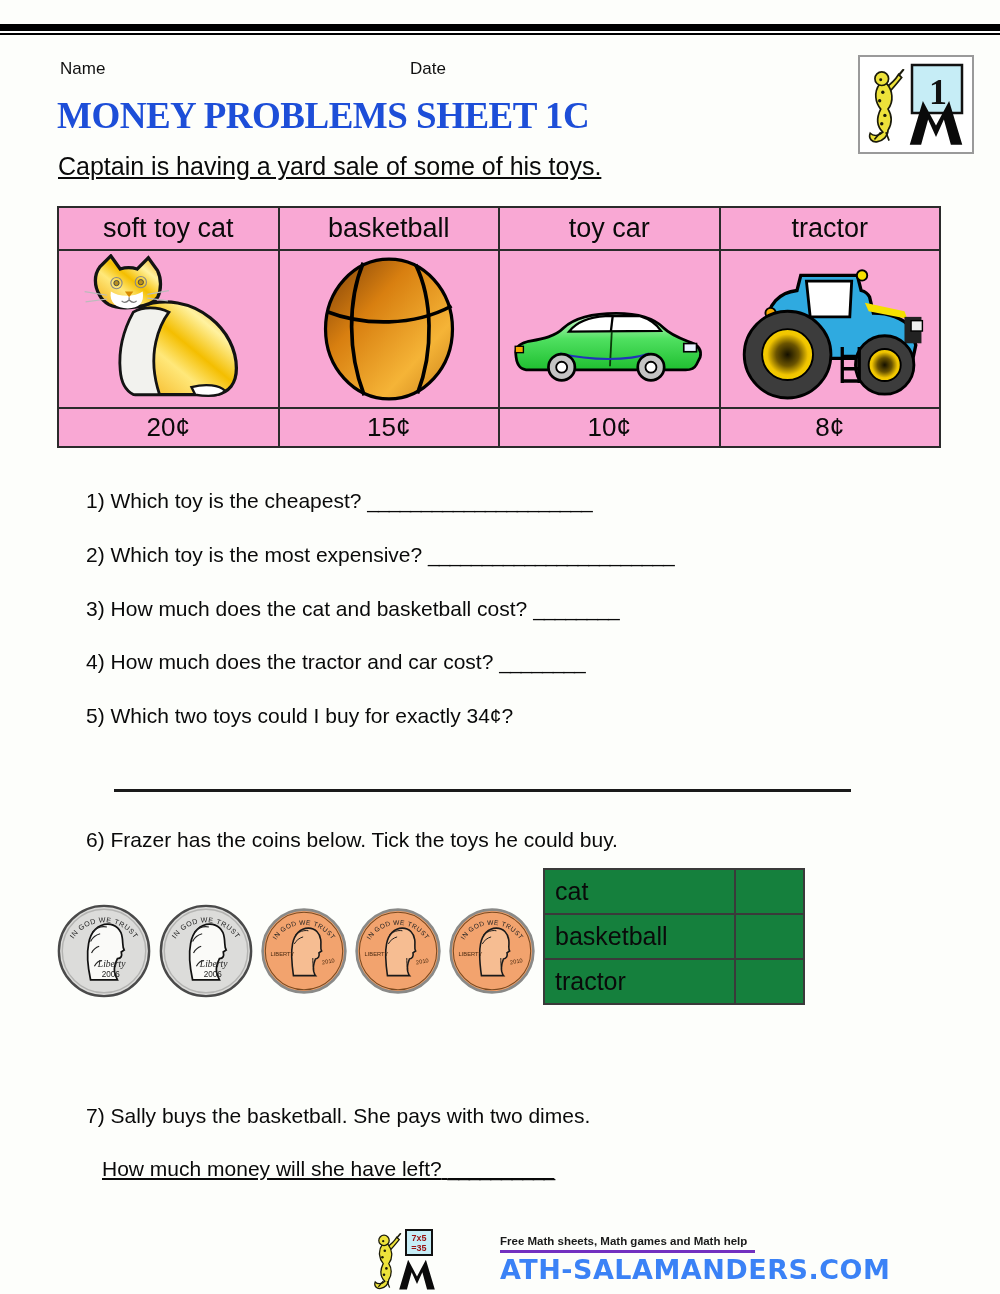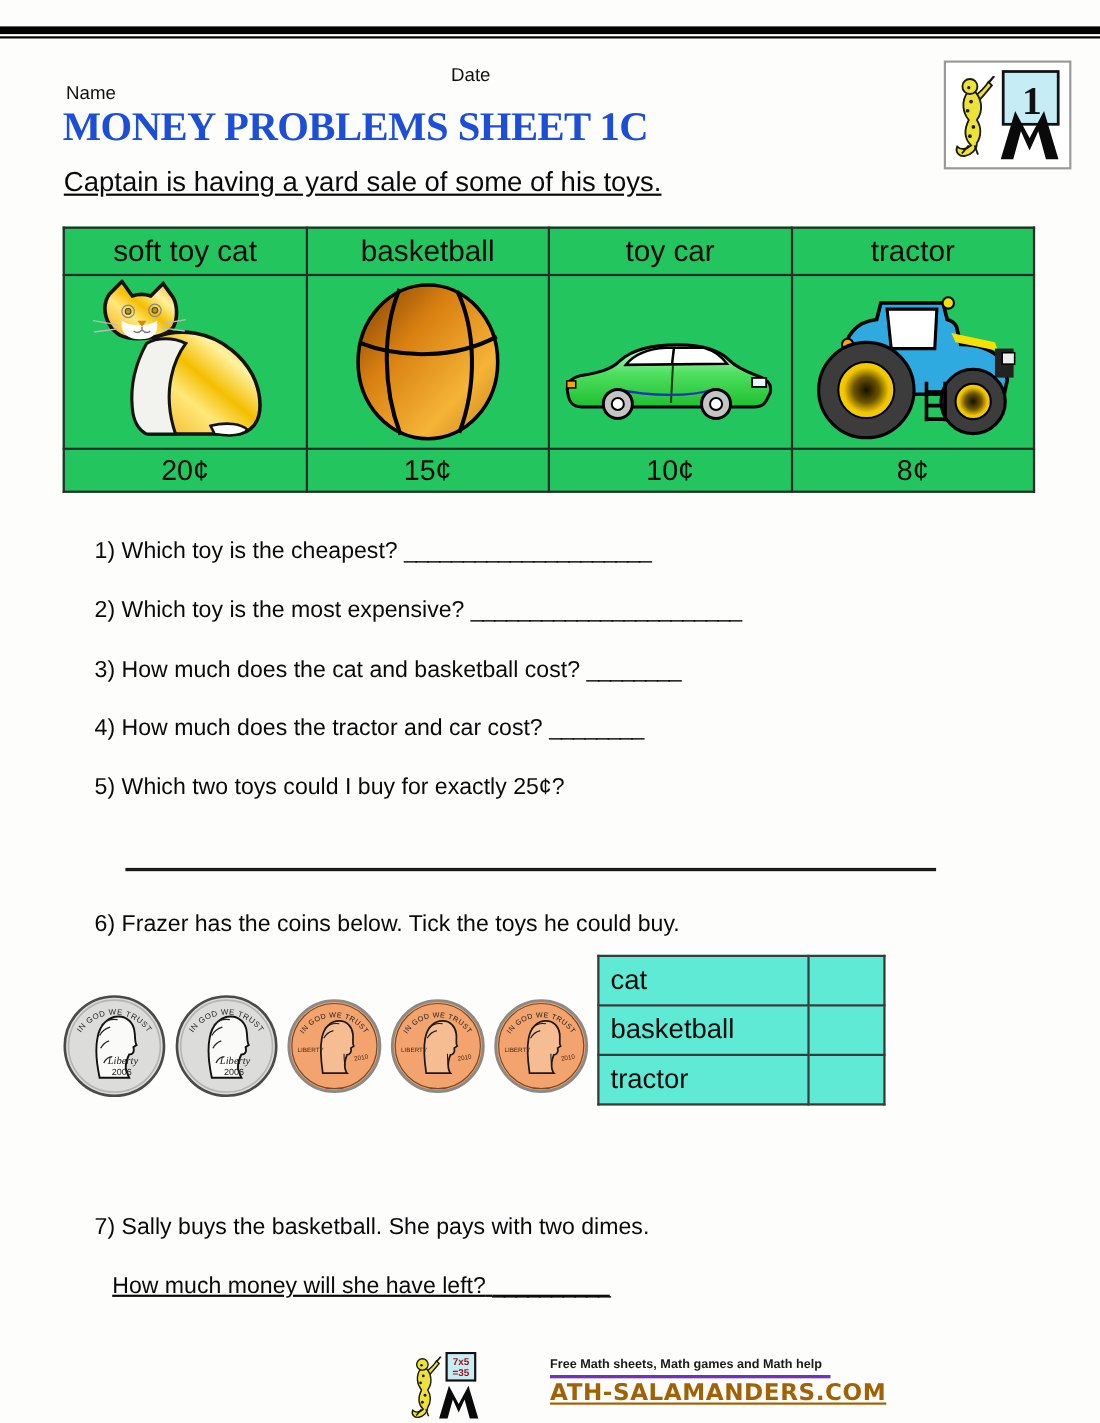--- a/index.html
+++ b/index.html
@@ -1,43 +1,43 @@
 <!DOCTYPE html>
 <html><head>
 <meta charset="utf-8">
 <style>
   html,body{margin:0;padding:0;}
   body{width:1000px;height:1294px;background:#fff;font-family:"Liberation Sans",sans-serif;color:#0a0a0a;}
   .page{position:relative;width:1000px;height:1294px;background:#fdfefb;overflow:hidden;}
   .top-rule{position:absolute;left:0;top:24px;width:1000px;height:2px;background:#fff;border-top:7px solid #000;border-bottom:2px solid #000;}
   .field-label{position:absolute;font-size:17px;color:#111;}
-  .name-label{left:60px;top:59px;margin-top:16px;}
+  .name-label{left:60px;top:59px;}
   .date-label{left:410px;top:59px;}
   .corner-logo{position:absolute;left:858px;top:55px;width:112px;height:95px;border:2px solid #9a9a9a;background:#fff;display:flex;align-items:center;justify-content:center;}
   .title{position:absolute;left:57px;top:94px;margin:0;font-family:"Liberation Serif",serif;font-weight:600;font-size:37px;color:#1d4ed8;letter-spacing:-0.5px;}
   .intro{position:absolute;left:58px;top:152px;font-size:25px;text-decoration:underline;}
-  table.toy-table{position:absolute;left:57px;top:206px;width:884px;border-collapse:collapse;table-layout:fixed;background:#22c55e;}
+  table.toy-table{position:absolute;left:57px;top:206px;width:884px;border-collapse:collapse;table-layout:fixed;background:#f9a8d4;}
   table.toy-table td{border:2px solid #2b2b2b;text-align:center;vertical-align:middle;padding:0;}
   .row-names td{height:41px;font-size:27px;}
   .row-images td{height:156px;}
   .row-prices td{height:37px;font-size:26px;}
   .q{position:absolute;left:86px;font-size:21px;white-space:nowrap;}
   .q .blank{letter-spacing:-1px;}
   .answer-line{position:absolute;left:114px;top:789px;width:737px;height:0;border-top:3px solid #1a1a1a;}
   .coins-row{position:absolute;left:56px;top:901px;height:100px;display:flex;align-items:center;gap:6px;}
-  table.tick-table{position:absolute;left:543px;top:868px;width:262px;border-collapse:collapse;background:#5eead4;}
+  table.tick-table{position:absolute;left:543px;top:868px;width:262px;border-collapse:collapse;background:#15803d;}
   table.tick-table td{border:2px solid #3a3a3a;height:41px;}
   table.tick-table td.lbl{font-size:25px;padding-left:10px;width:186px;}
   table.tick-table td.chk{width:74px;}
   .q7b{left:102px;text-decoration:underline;}
   .footer{position:absolute;left:372px;top:1229px;display:flex;gap:19px;align-items:flex-start;}
   .footer-right{display:flex;flex-direction:column;margin-left:45px;}
   .tagline{font-size:11.5px;font-weight:bold;color:#1a1a1a;margin-top:6px;white-space:nowrap;}
   .purple-rule{height:3px;background:#7230C0;margin:3px 0 1px 0;width:255px;}
-  .site-name{font-family:"DejaVu Sans",sans-serif;font-weight:bold;font-size:21px;color:#a16207;letter-spacing:0.5px;white-space:nowrap;text-decoration:underline;}
+  .site-name{font-family:"DejaVu Sans",sans-serif;font-weight:bold;font-size:27px;color:#3b82f6;letter-spacing:0.5px;white-space:nowrap;}
   .coin-motto{font-size:7.5px;letter-spacing:0.5px;fill:#222;font-family:"Liberation Sans",sans-serif;}
   .coin-script{font-family:"Liberation Serif",serif;font-style:italic;font-size:10px;fill:#222;}
   .coin-year{font-size:8.5px;fill:#222;font-family:"Liberation Sans",sans-serif;}
   .penny-small{font-size:6.5px;fill:#4a2a10;font-family:"Liberation Sans",sans-serif;}
   svg{display:block;}
 </style>
 </head>
 <body>
 
 <div class="page">
@@ -197,21 +197,21 @@
     <span>How much does the cat and basketball cost?</span>
     <span class="blank">________</span>
   </div>
   <div class="q" style="top:650px">
     <span>4)</span>
     <span>How much does the tractor and car cost?</span>
     <span class="blank">________</span>
   </div>
   <div class="q" style="top:704px">
     <span>5)</span>
-    <span>Which two toys could I buy for exactly 25¢?</span>
+    <span>Which two toys could I buy for exactly 34¢?</span>
   </div>
   <div class="answer-line"></div>
   <div class="q" style="top:828px">
     <span>6)</span>
     <span>Frazer has the coins below. Tick the toys he could buy.</span>
   </div>
 
   <div class="coins-row">
 
     <svg width="96" height="96" viewBox="0 0 100 100">

